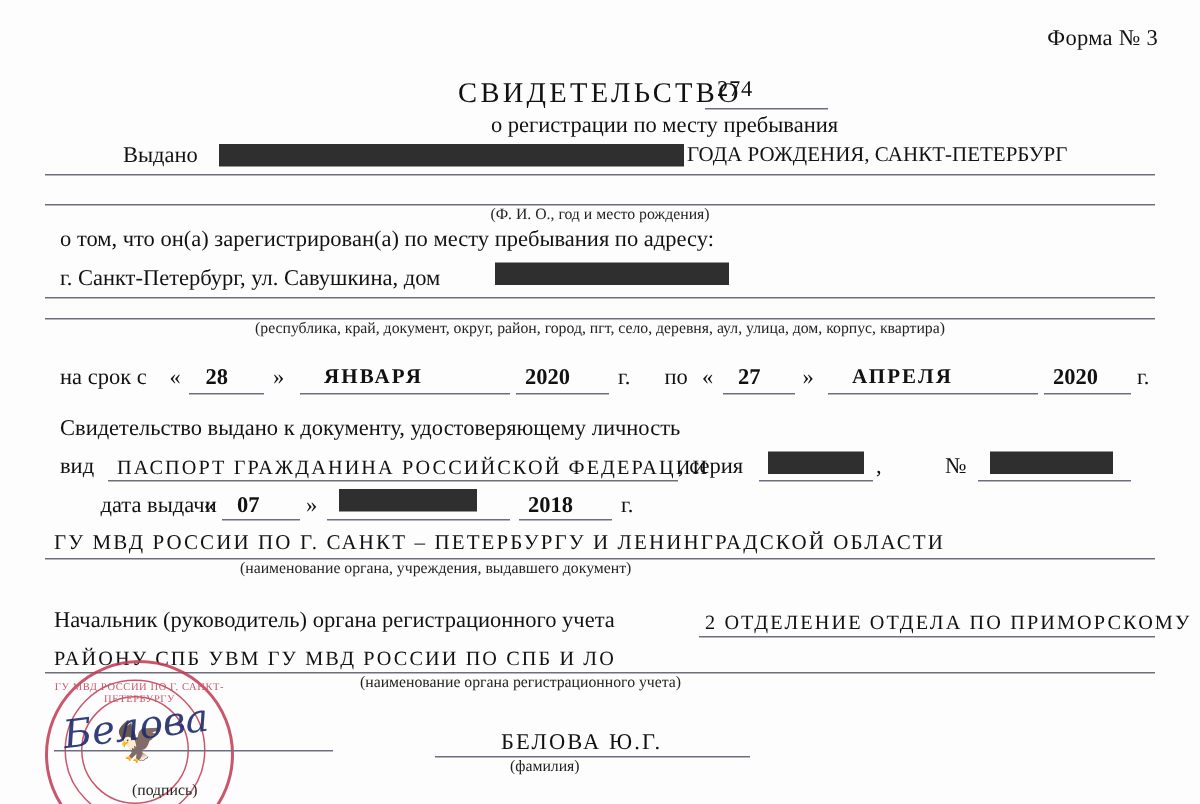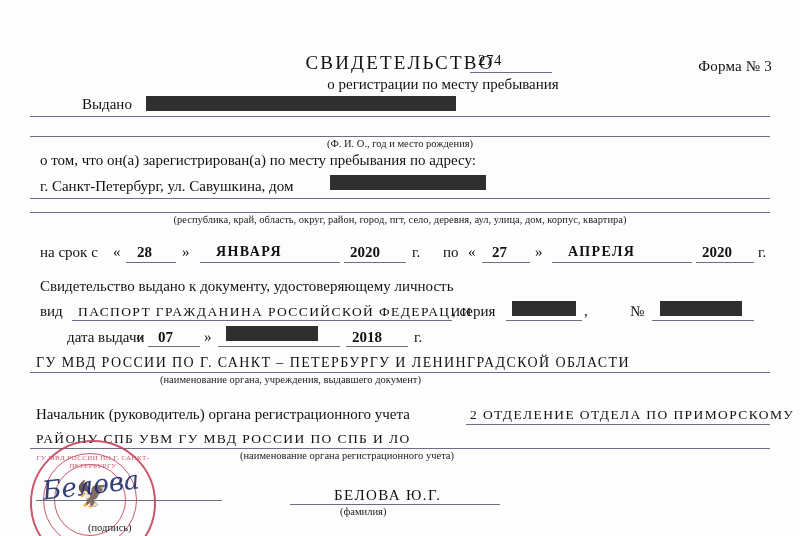--- a/index.html
+++ b/index.html
@@ -17,21 +17,20 @@
     height: 536px;
     background: #fdfdfd;
     overflow: hidden;
   }
   .form-no {
     position: absolute;
     top: 18px;
     right: 28px;
     font-size: 15px;
     letter-spacing: 0.2px;
-    margin-top: 40px;
   }
   .title {
     position: absolute;
     top: 52px;
     left: 0;
     width: 100%;
     text-align: center;
     font-size: 19px;
     letter-spacing: 2.5px;
     font-weight: 400;
@@ -156,32 +155,33 @@
 
   <div class="form-no">Форма № 3</div>
 
   <div class="title sp-wide">СВИДЕТЕЛЬСТВО</div>
   <div class="title-number">274</div>
   <div class="rule" style="left:470px; top:72px; width:82px;"></div>
   <div class="subtitle">о регистрации по месту пребывания</div>
 
   <div class="row" style="left:82px; top:96px;">Выдано</div>
   <div class="redact" style="left:146px; top:96px; width:310px;"></div>
+  <div class="row" style="left:458px; top:96px; font-size:14px;">ГОДА РОЖДЕНИЯ, САНКТ-ПЕТЕРБУРГ</div>
   <div class="rule" style="left:30px; top:116px; width:740px;"></div>
 
   <div class="rule" style="left:30px; top:136px; width:740px;"></div>
   <div class="caption" style="top:138px;">(Ф. И. О., год и место рождения)</div>
 
   <div class="row" style="left:40px; top:178px;">г. Санкт-Петербург, ул. Савушкина, дом</div>
 
   <div class="row" style="left:40px; top:152px;">о том, что он(а) зарегистрирован(а) по месту пребывания по адресу:</div>
   <div class="redact" style="left:330px; top:175px; width:156px;"></div>
   <div class="rule" style="left:30px; top:198px; width:740px;"></div>
   <div class="rule" style="left:30px; top:212px; width:740px;"></div>
-  <div class="caption" style="top:214px;">(республика, край, область, округ, район, город, пгт, село, деревня, аул, улица, дом, корпус, квартира)</div>
+  <div class="caption" style="top:214px;">(республика, край, документ, округ, район, город, пгт, село, деревня, аул, улица, дом, корпус, квартира)</div>
 
   <div class="row" style="left:40px; top:244px;">на срок с</div>
   <div class="row" style="left:113px; top:244px;">«</div>
   <div class="row" style="left:137px; top:244px; font-weight:bold;">28</div>
   <div class="rule" style="left:126px; top:262px; width:50px;"></div>
   <div class="row" style="left:182px; top:244px;">»</div>
   <div class="row mono-sp" style="left:216px; top:244px; font-weight:bold; font-size:14px;">ЯНВАРЯ</div>
   <div class="rule" style="left:200px; top:262px; width:140px;"></div>
   <div class="row" style="left:350px; top:244px; font-weight:bold;">2020</div>
   <div class="rule" style="left:344px; top:262px; width:62px;"></div>

